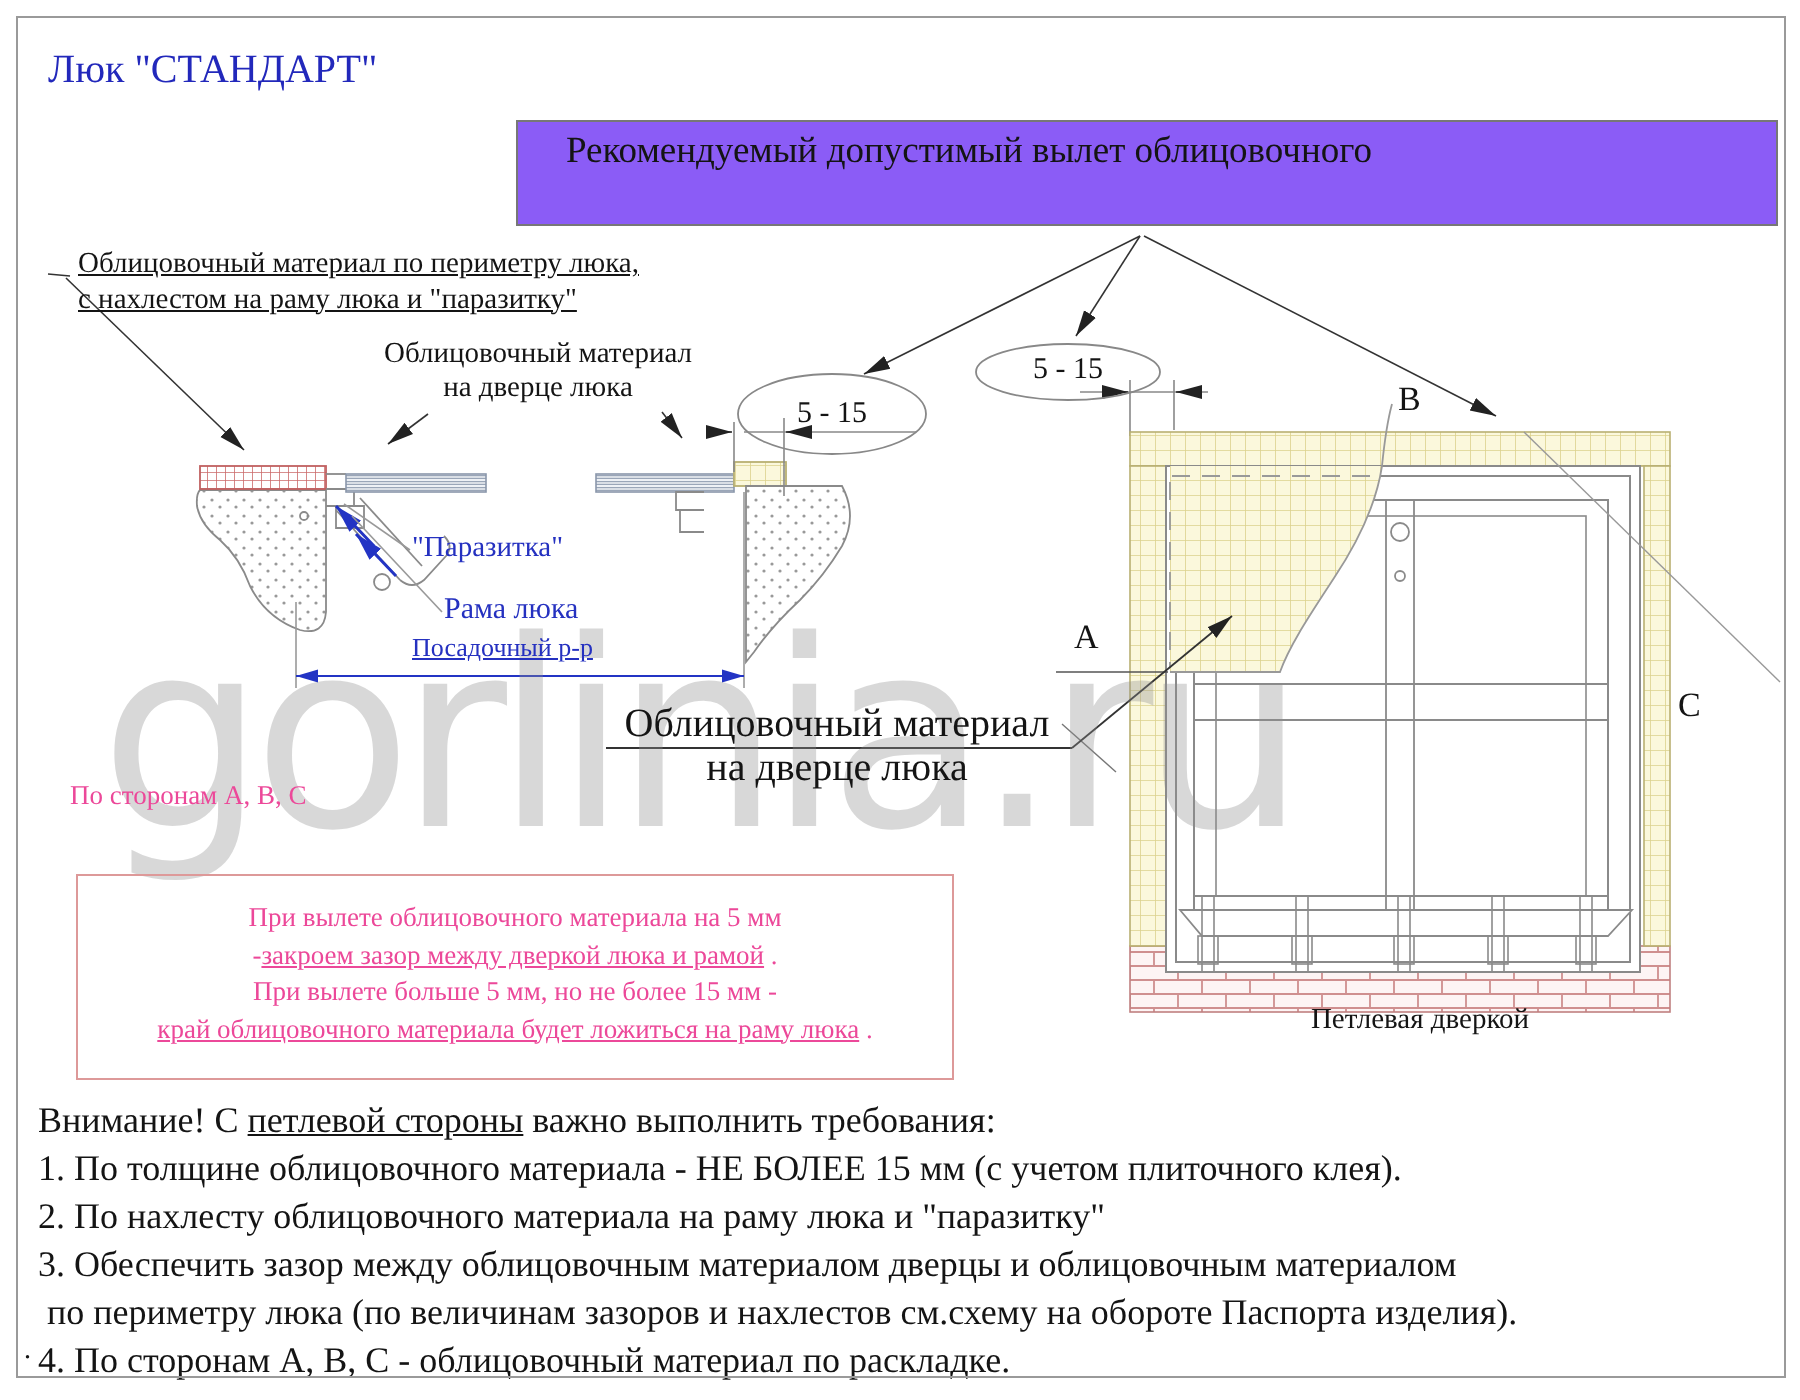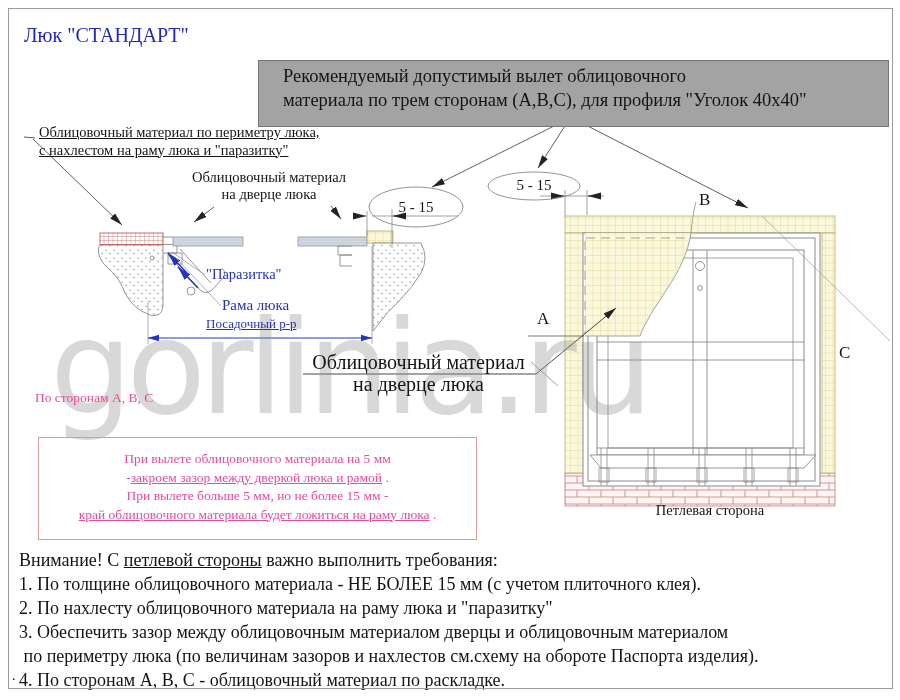--- a/index.html
+++ b/index.html
@@ -7,21 +7,21 @@
         font-family:"Liberation Serif","DejaVu Serif",serif;color:#141414;}
   .page-frame{position:absolute;left:8px;top:8px;width:883px;height:679px;
         border:1px solid #9a9a9a;pointer-events:none;z-index:4;}
   svg.diagram{position:absolute;left:0;top:0;z-index:1;}
   .watermark{position:absolute;left:50px;top:292px;z-index:2;
         font-family:"DejaVu Sans",sans-serif;font-size:130px;letter-spacing:-6px;
         color:#8f8f8f;opacity:.34;white-space:nowrap;pointer-events:none;}
   .txt{position:absolute;z-index:3;}
   .title{left:24px;top:24px;font-size:20px;color:#2228bb;}
   .top-note{left:258px;top:60px;width:605px;height:48px;border:1px solid #777;
-        background:#a3a3a3;font-size:18.5px;line-height:24px;padding:3px 0 14px 24px;}
+        background:#8b5cf6;font-size:18.5px;line-height:24px;padding:3px 0 0 24px;}
   .lbl-perimeter{left:39px;top:124px;font-size:14.5px;line-height:17.5px;text-decoration:underline;}
   .lbl-door-small{left:175px;top:169px;width:188px;text-align:center;font-size:14.5px;line-height:17px;}
   .dim-txt{width:72px;text-align:center;font-size:15px;}
   .dim1{left:380px;top:199px;}
   .dim2{left:498px;top:177px;}
   .blue{color:#2531c0;}
   .lbl-parazitka{left:206px;top:266px;font-size:14.5px;}
   .lbl-rama{left:222px;top:297px;font-size:15px;}
   .lbl-posad{left:206px;top:316px;font-size:13px;text-decoration:underline;}
   .letter{font-size:17px;}
@@ -186,21 +186,20 @@
     <path d="M303 374 L536 374" stroke="#333" stroke-width="0.9" fill="none"></path>
     <path d="M536 374 L616 308" stroke="#333" stroke-width="0.9" fill="none" marker-end="url(#mBlk)"></path>
   </svg>
 
   <div class="watermark">gorlinia.ru</div>
 
   <div class="txt title">Люк "СТАНДАРТ"</div>
 
   <div class="txt top-note">
     <div>Рекомендуемый допустимый вылет облицовочного</div>
-    <div>материала по трем сторонам (А,В,С), для профиля "Уголок 40х40"</div>
   </div>
 
   <div class="txt lbl-perimeter">
     <div>Облицовочный материал по периметру люка,</div>
     <div>с нахлестом на раму люка и "паразитку"</div>
   </div>
 
   <div class="txt lbl-door-small">
     <div>Облицовочный материал</div>
     <div>на дверце люка</div>
@@ -209,21 +208,21 @@
   <div class="txt dim-txt dim1">5 - 15</div>
   <div class="txt dim-txt dim2">5 - 15</div>
 
   <div class="txt blue lbl-parazitka">"Паразитка"</div>
   <div class="txt blue lbl-rama">Рама люка</div>
   <div class="txt blue lbl-posad">Посадочный р-р</div>
 
   <div class="txt letter letter-a">А</div>
   <div class="txt letter letter-b">В</div>
   <div class="txt letter letter-c">С</div>
-  <div class="txt lbl-hinge-side">Петлевая сторона</div>
+  <div class="txt lbl-hinge-side">Петлевая дверкой</div>
 
   <div class="txt lbl-door-material">
     <div>Облицовочный материал</div>
     <div>на дверце люка</div>
   </div>
 
   <div class="txt red red-heading">По сторонам А, В, С</div>
 
   <div class="txt red red-box">
     <div>При вылете облицовочного материала  на 5 мм</div>

